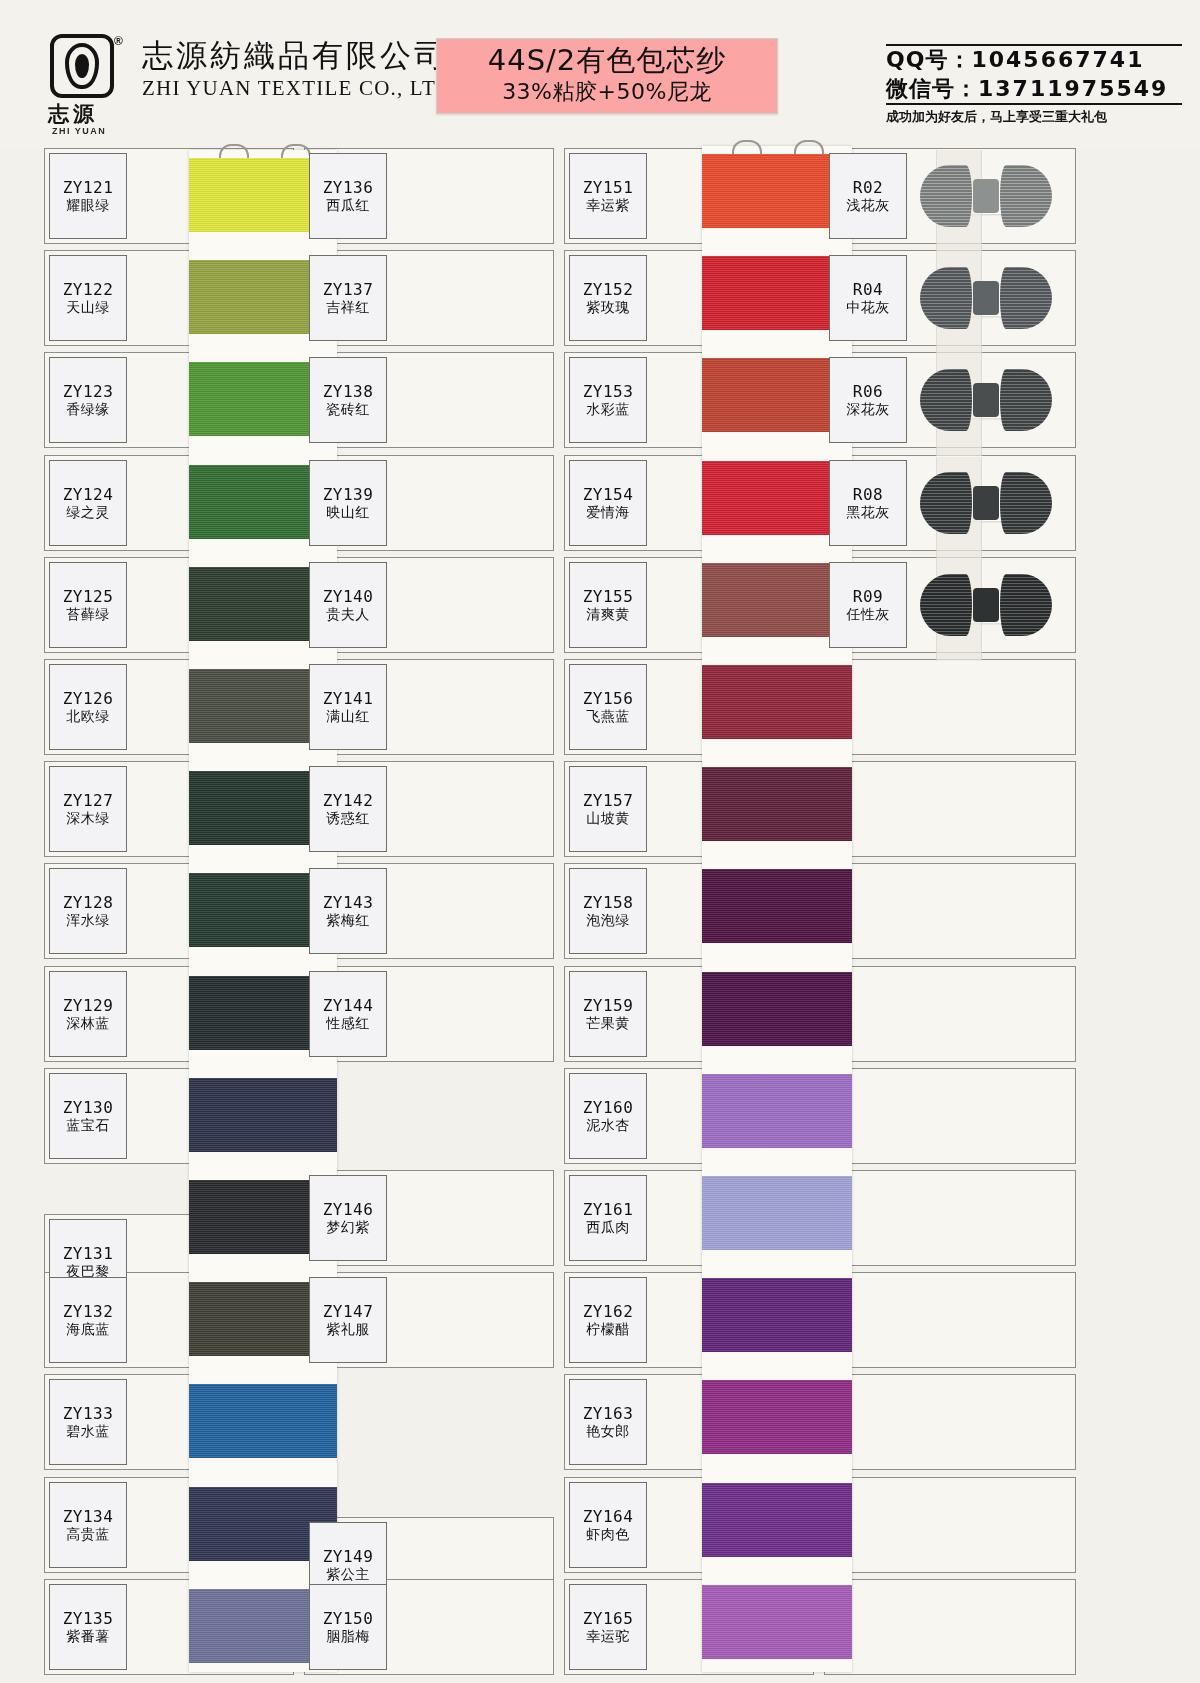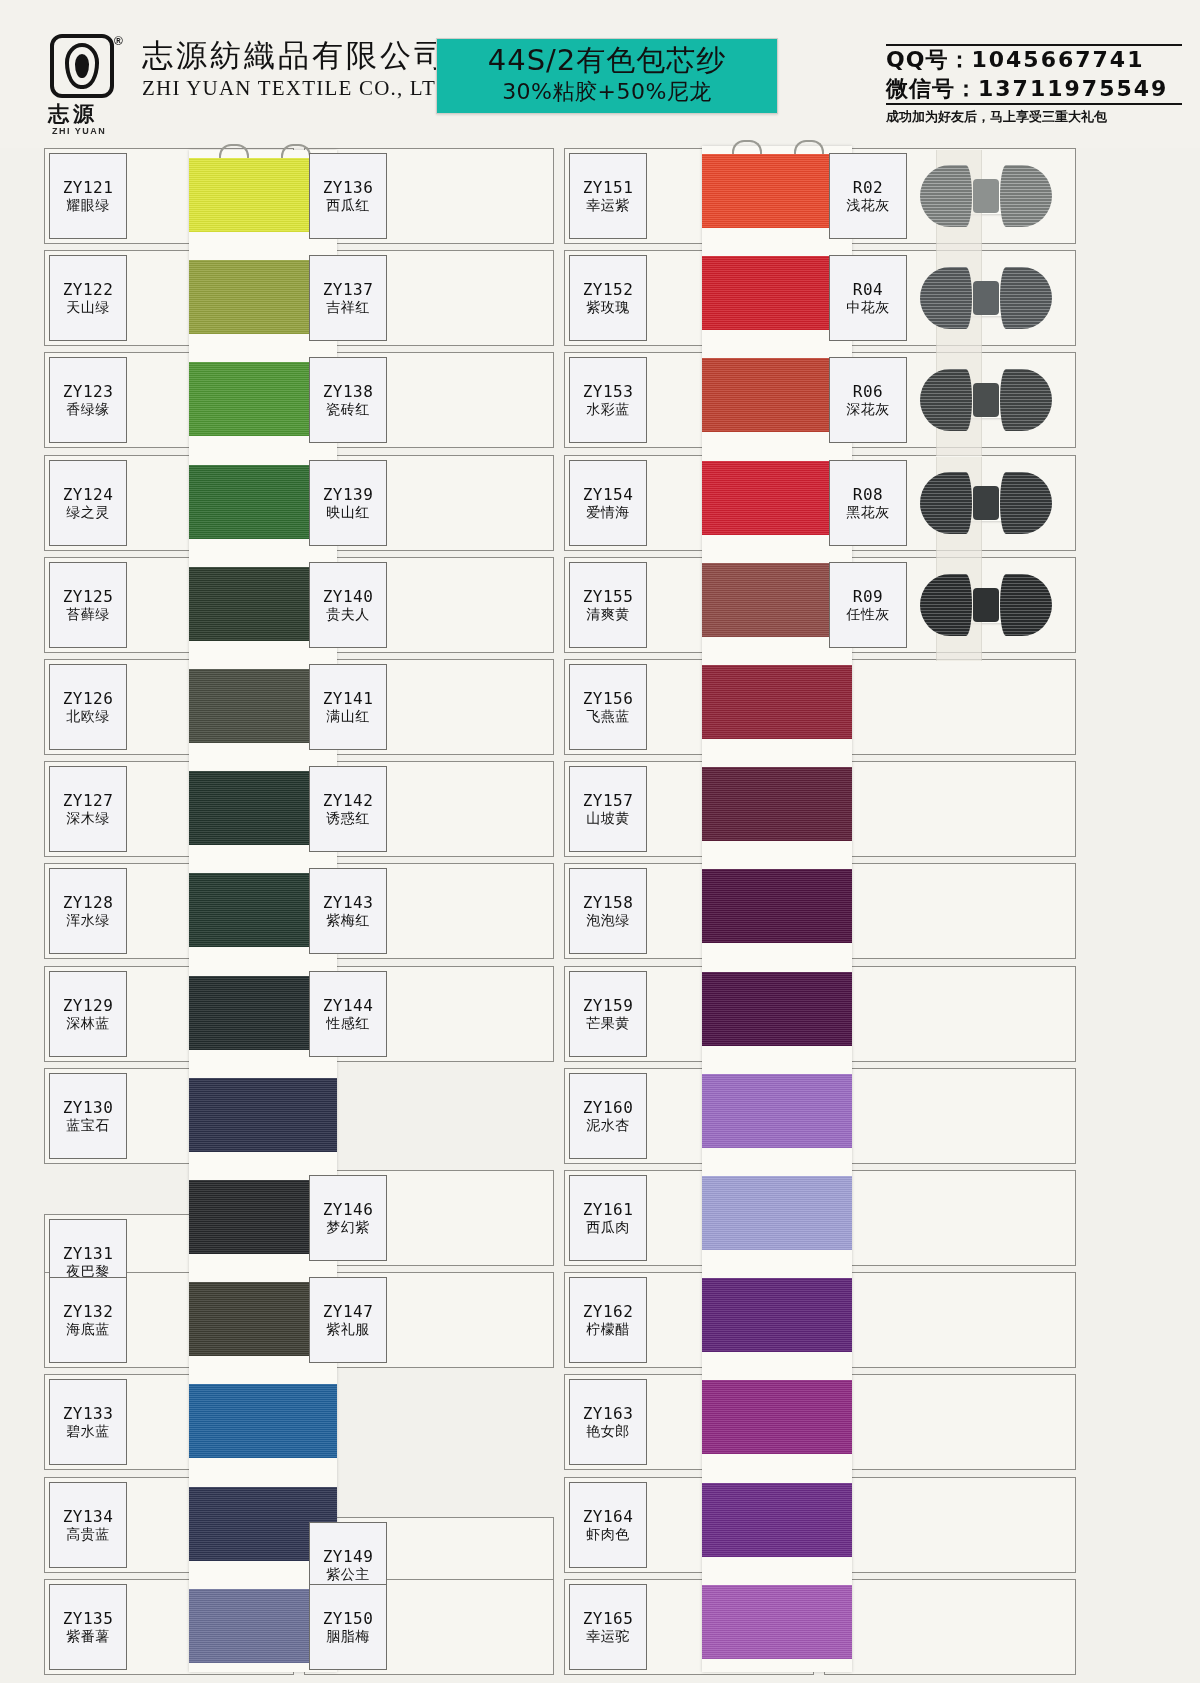--- a/index.html
+++ b/index.html
@@ -54,21 +54,21 @@
     font-size:31px;letter-spacing:3px;color:#121212;line-height:1.15;
     white-space:nowrap;
   }
   .brand-en{
     font-family:"Liberation Serif","DejaVu Serif",serif;
     font-size:21px;letter-spacing:1.2px;color:#141414;margin-top:2px;
     white-space:nowrap;
   }
   .title-card{
     position:absolute;left:436px;top:38px;width:340px;
-    background:#14b8a6;border:1px solid #cfcec8;
+    background:#fca5a5;border:1px solid #cfcec8;
     padding:4px 0 7px 0;text-align:center;
     box-shadow:0 1px 2px rgba(0,0,0,.12);
   }
   .title-main{
     font-family:"DejaVu Sans",sans-serif;
     font-size:29px;letter-spacing:1px;color:#111;line-height:1.18;
     white-space:nowrap;
   }
   .title-sub{
     font-family:"DejaVu Sans",sans-serif;
@@ -205,21 +205,21 @@
       <div class="logo-en">ZHI YUAN</div>
     </div>
     <div class="brand-text">
       <div class="brand-cn">志源紡織品有限公司</div>
       <div class="brand-en">ZHI YUAN TEXTILE CO., LTD.</div>
     </div>
   </div>
 
   <div class="title-card">
     <div class="title-main">44S/2有色包芯纱</div>
-    <div class="title-sub">30%粘胶+50%尼龙</div>
+    <div class="title-sub">33%粘胶+50%尼龙</div>
   </div>
 
   <div class="contact">
     <div class="contact-rule"></div>
     <div class="contact-line">
       <span>QQ号：</span><span class="num">1045667741</span>
     </div>
     <div class="contact-line">
       <span>微信号：</span><span class="num">13711975549</span>
     </div>

